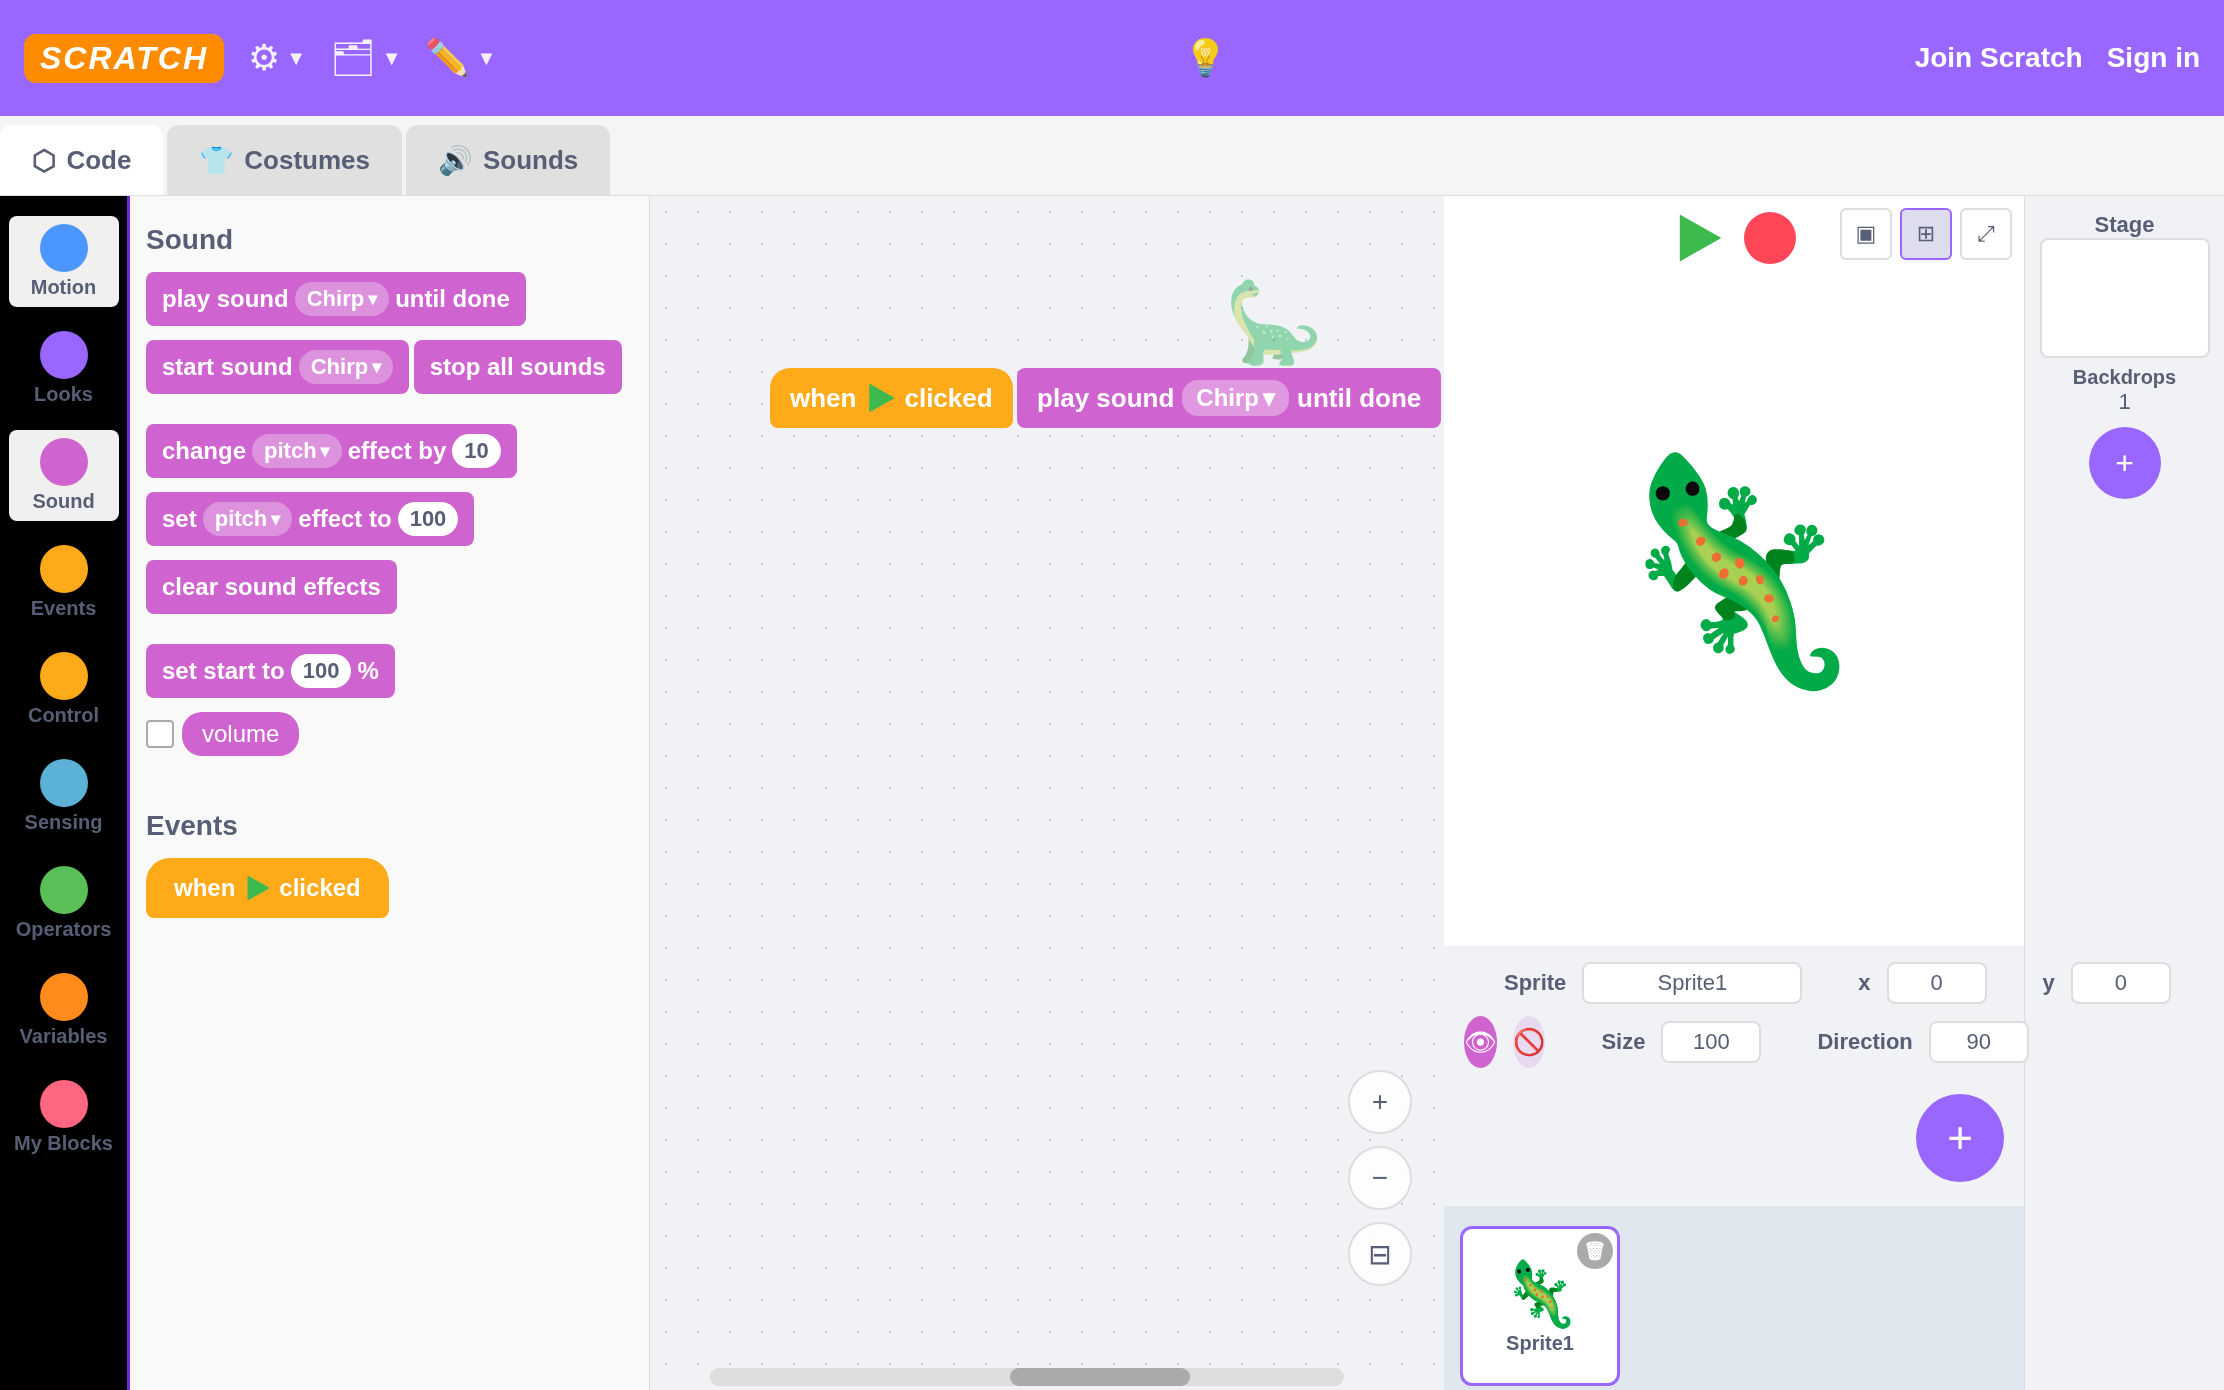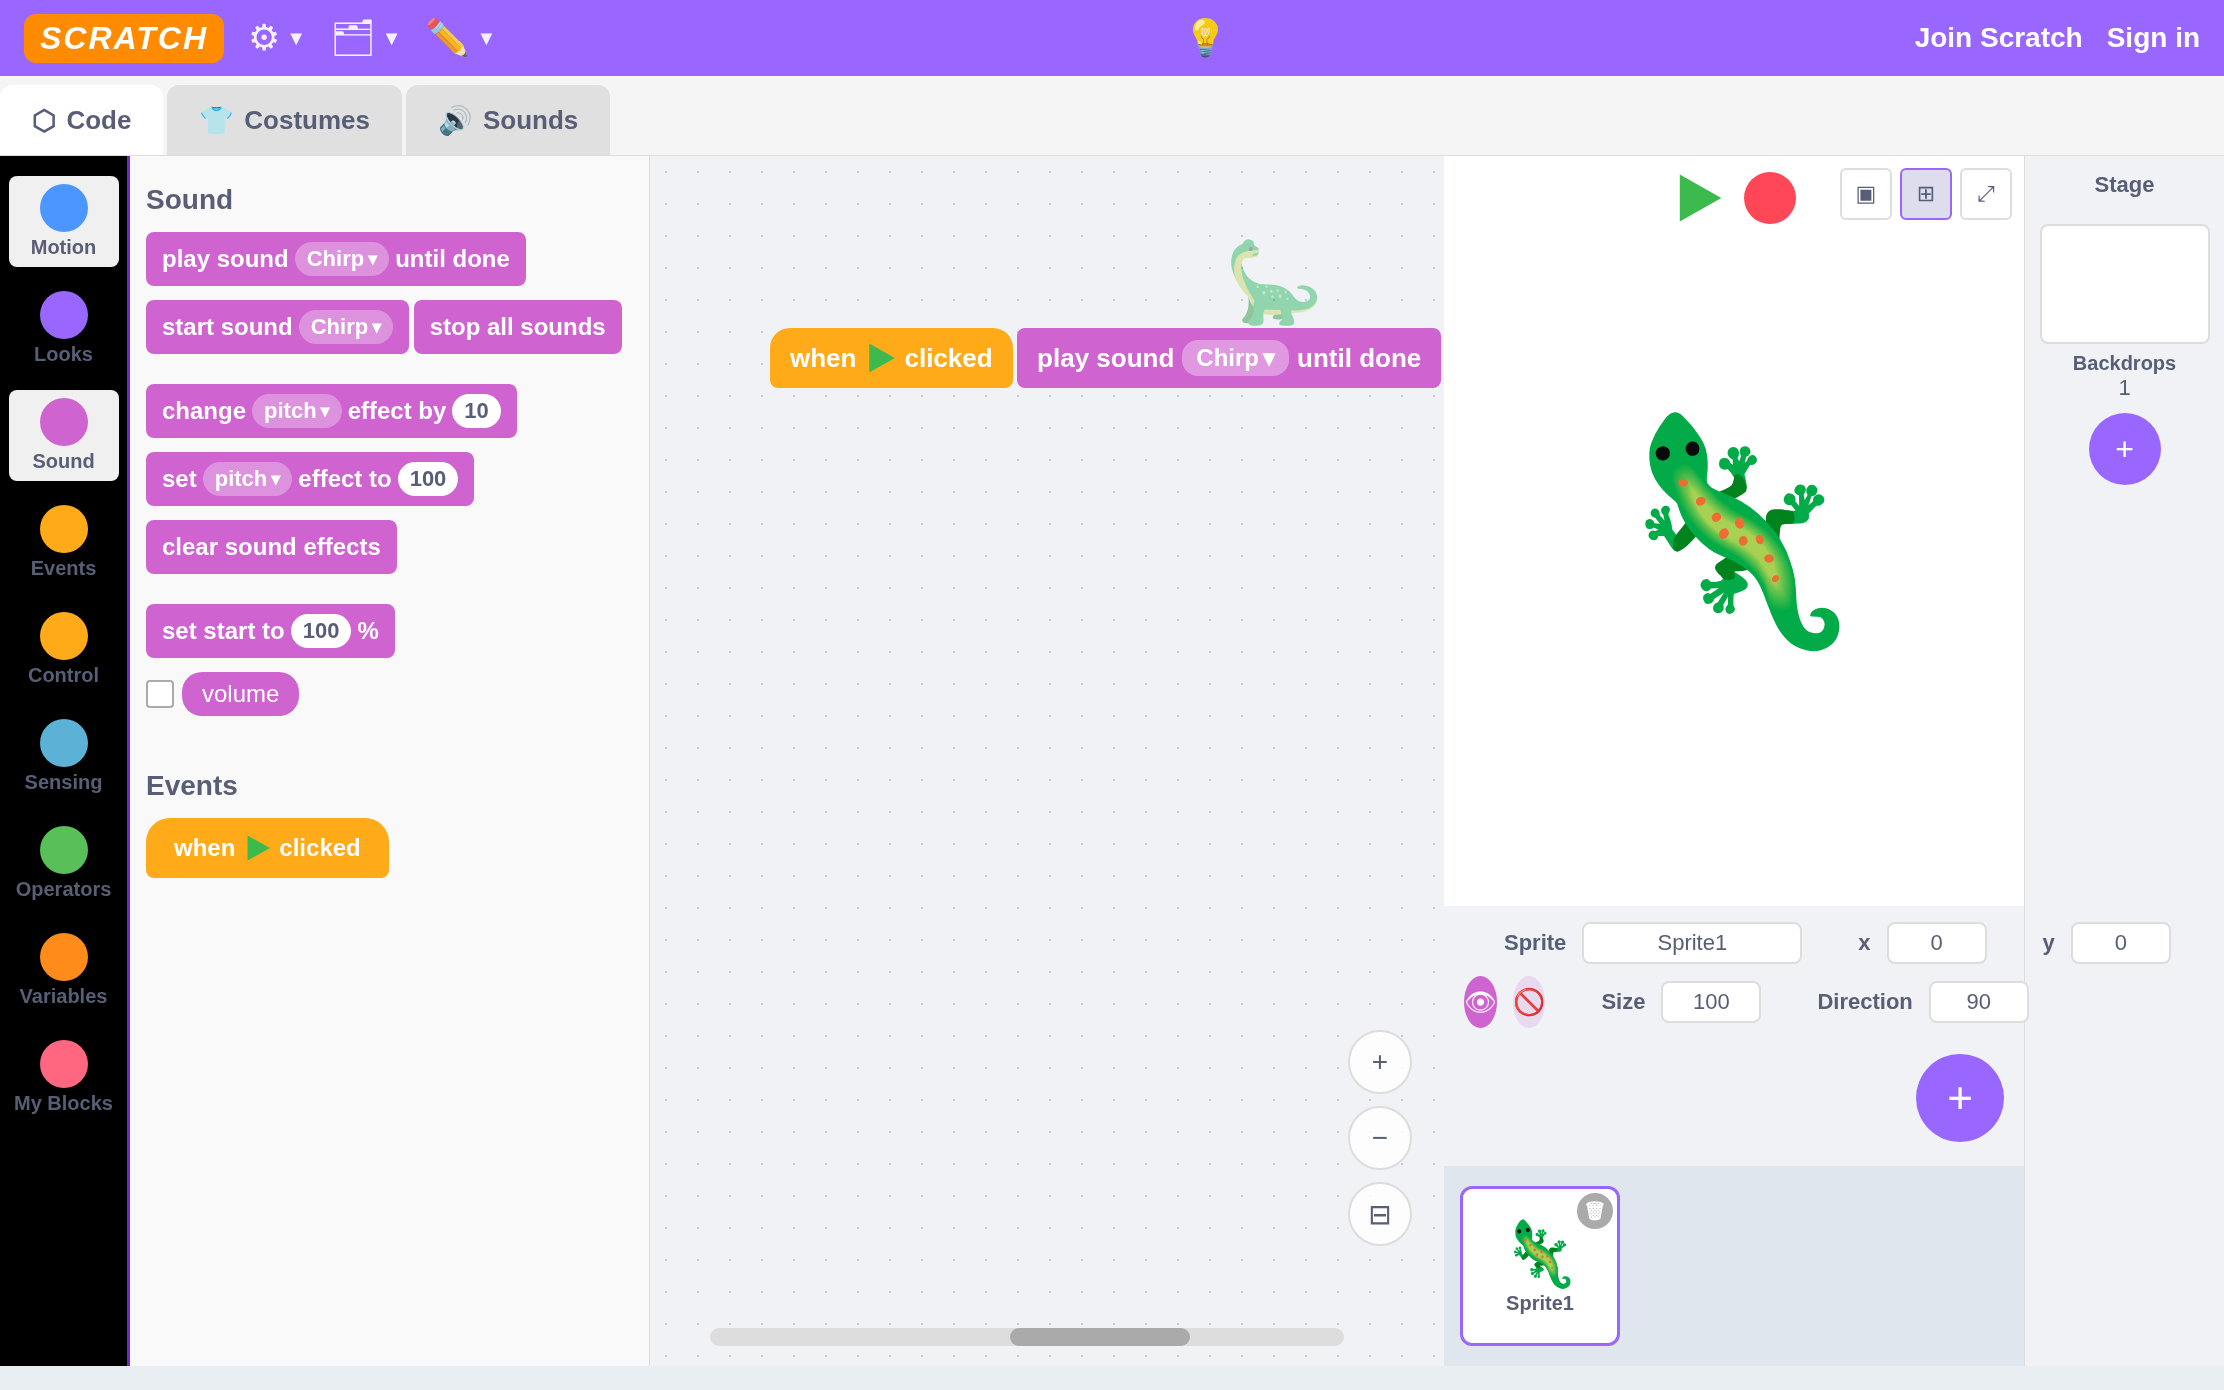--- a/index.html
+++ b/index.html
@@ -1,20 +1,20 @@
 <!DOCTYPE html>
 <html><head>
   <meta charset="utf-8">
   <style>
     * { box-sizing: border-box; margin: 0; padding: 0; }
     body { font-family: 'Helvetica Neue', Arial, sans-serif; overflow: hidden; width: 2224px; height: 1390px; background: #e9eef2; }
 
     
     #topbar {
-      width: 100%; height: 76px;
+      width: 100%; height: 116px;
       background: #9966ff;
       display: flex; align-items: center;
       padding: 0 24px;
       gap: 24px;
     }
     #scratch-logo {
       background: #ff8c00;
       color: white;
       font-weight: 900;
       font-size: 32px;
@@ -392,21 +392,21 @@
       display: flex;
       flex-direction: column;
       align-items: center;
       padding: 16px 10px;
       border-left: 1px solid #ddd;
     }
     .stage-panel-label {
       font-size: 22px;
       font-weight: 700;
       color: #575e75;
-      margin-bottom: 26px;
+      margin-bottom: 0;
     }
     .stage-thumb {
       width: 170px;
       height: 120px;
       background: white;
       border-radius: 8px;
       border: 2px solid #ddd;
       margin-bottom: 8px;
     }
     .stage-backdrops-label {

